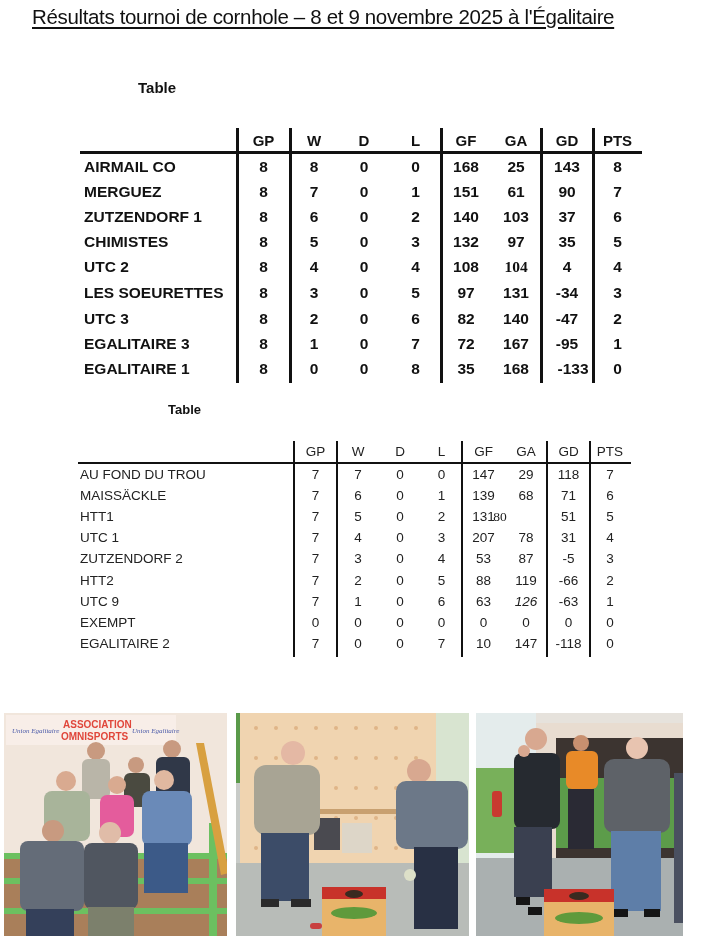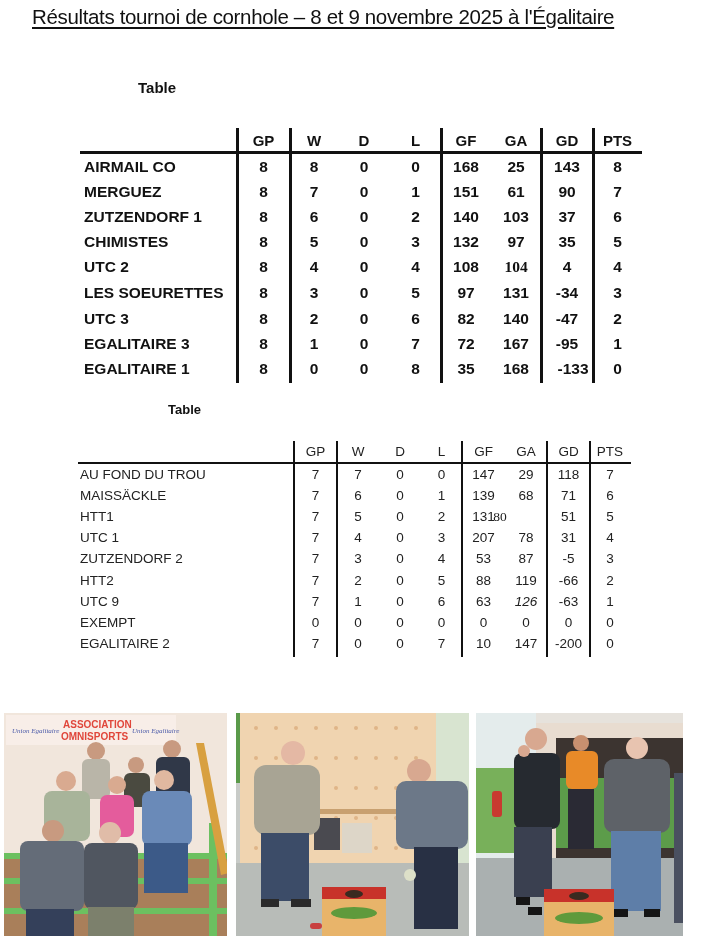--- a/index.html
+++ b/index.html
@@ -278,21 +278,21 @@
     <span class="cell" style="left:590px;width:40px;">0</span>
   </div>
   <div class="row" style="top:633px;">
     <span class="cell name" style="left:80px;width:210px;">EGALITAIRE 2</span>
     <span class="cell" style="left:294px;width:43px;">7</span>
     <span class="cell" style="left:337px;width:42px;">0</span>
     <span class="cell" style="left:379px;width:42px;">0</span>
     <span class="cell" style="left:421px;width:41px;">7</span>
     <span class="cell" style="left:462px;width:43px;">10</span>
     <span class="cell" style="left:505px;width:42px;">147</span>
-    <span class="cell" style="left:547px;width:43px;">-200</span>
+    <span class="cell" style="left:547px;width:43px;">-118</span>
     <span class="cell" style="left:590px;width:40px;">0</span>
   </div>
 </div>
 
 <div class="photo" style="left:4px;top:713px;width:223px;height:223px;">
   <svg viewBox="0 0 223 223" preserveAspectRatio="none">
     <rect width="223" height="223" fill="#f1e6dc"></rect>
 
     <rect x="2" y="2" width="170" height="30" fill="#f8eee8"></rect>
     <text x="59" y="15" font-family="Liberation Sans, sans-serif" font-size="10" font-weight="bold" fill="#e0463a">ASSOCIATION</text>

